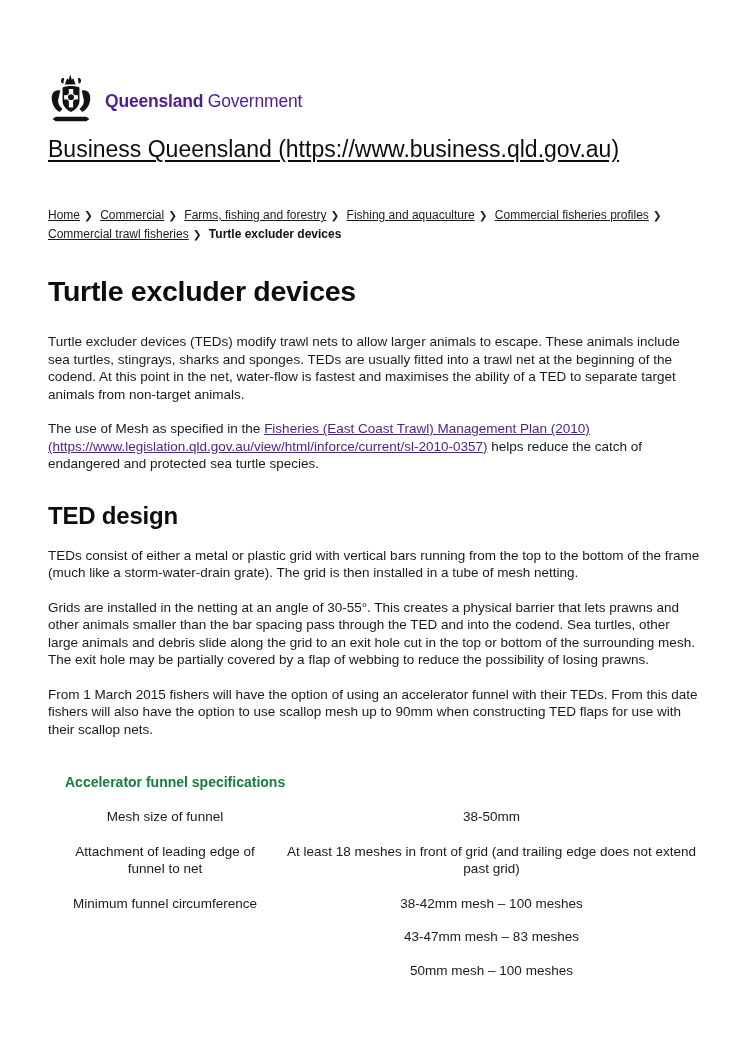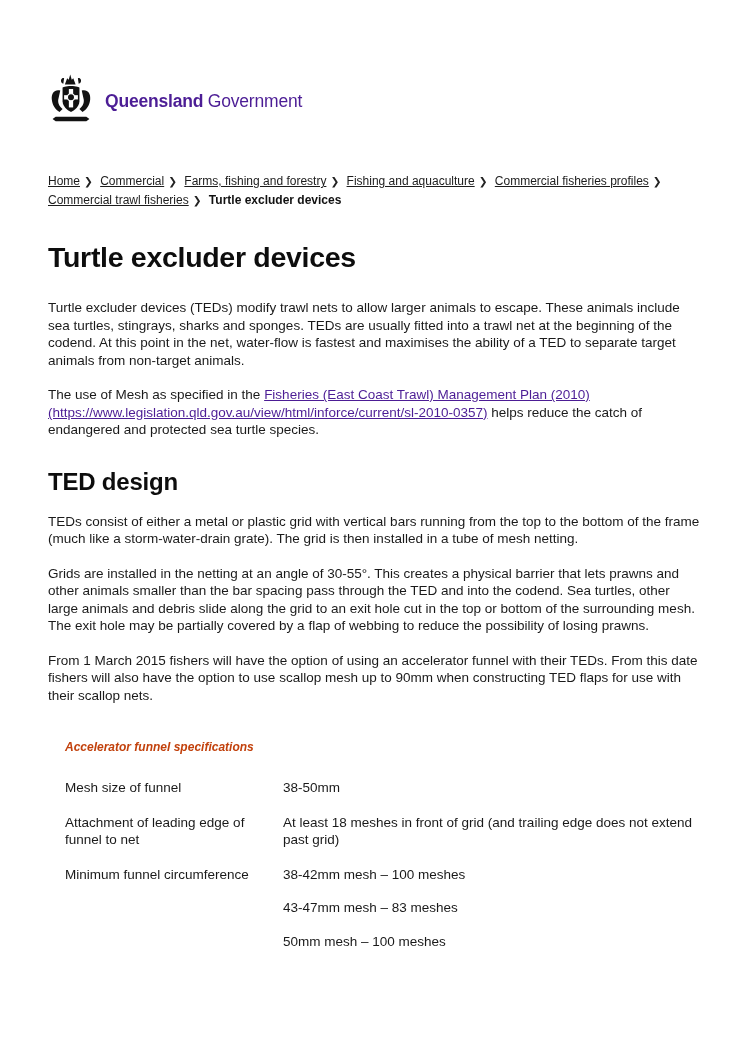--- a/index.html
+++ b/index.html
@@ -36,22 +36,22 @@
 
   .content { width: 652px; }
   .content p { font-size: 13.5px; line-height: 17.5px; margin-top: 17px; color: #1a1a1a; }
   .content p.first-after-h1 { margin-top: 25px; }
   .inline-link { color: #4c1d95; text-decoration: underline; cursor: pointer; }
 
   h2.section-title { margin-top: 29px; font-size: 24px; font-weight: bold; color: #0d0d0d; letter-spacing: -0.2px; }
 
   
   .spec { margin: 36px 0 0 17px; width: 635px; }
-  .spec-caption { font-size: 12px; font-weight: bold; color: #c2410c; font-style: italic; }
-  .spec-grid { margin-top: 25px; display: grid; grid-template-columns: 218px 1fr; row-gap: 17px; }
+  .spec-caption { font-size: 14px; font-weight: bold; color: #15803d; }
+  .spec-grid { margin-top: 18px; display: grid; grid-template-columns: 218px 1fr; row-gap: 17px; text-align: center; }
   .spec-label { font-size: 13.5px; line-height: 17.5px; color: #1a1a1a; padding-right: 18px; }
   .spec-values p { font-size: 13.5px; line-height: 17.5px; color: #1a1a1a; margin: 0 0 16px 0; }
   .spec-values p:last-child { margin-bottom: 0; }
 </style>
 </head>
 <body>
 
 <div class="page">
 
   
@@ -77,20 +77,21 @@
           <rect x="27.2" y="22" width="5.6" height="24"></rect>
           <rect x="21" y="30" width="18" height="5.6"></rect>
           <circle cx="30" cy="32.8" r="4.6" fill="#121212"></circle>
           <circle cx="30" cy="32.8" r="4.6" stroke="#ffffff" stroke-width="1.4" fill="none"></circle>
         </g>
       </svg>
     </span>
     <span class="logo-text"><span class="bold">Queensland</span> <span>Government</span></span>
   </div>
 
+  <a class="site-link">Business Queensland (https://www.business.qld.gov.au)</a>
 
   
   <nav class="breadcrumb">
     <span class="bc-pair"><a class="bc-link">Home</a><span class="bc-sep">❯</span></span>
     <span class="bc-pair"><a class="bc-link">Commercial</a><span class="bc-sep">❯</span></span>
     <span class="bc-pair"><a class="bc-link">Farms, fishing and forestry</a><span class="bc-sep">❯</span></span>
     <span class="bc-pair"><a class="bc-link">Fishing and aquaculture</a><span class="bc-sep">❯</span></span>
     <span class="bc-pair"><a class="bc-link">Commercial fisheries profiles</a><span class="bc-sep">❯</span></span>
     <span class="bc-pair"><a class="bc-link">Commercial trawl fisheries</a><span class="bc-sep">❯</span></span>
     <span class="bc-current">Turtle excluder devices</span>

